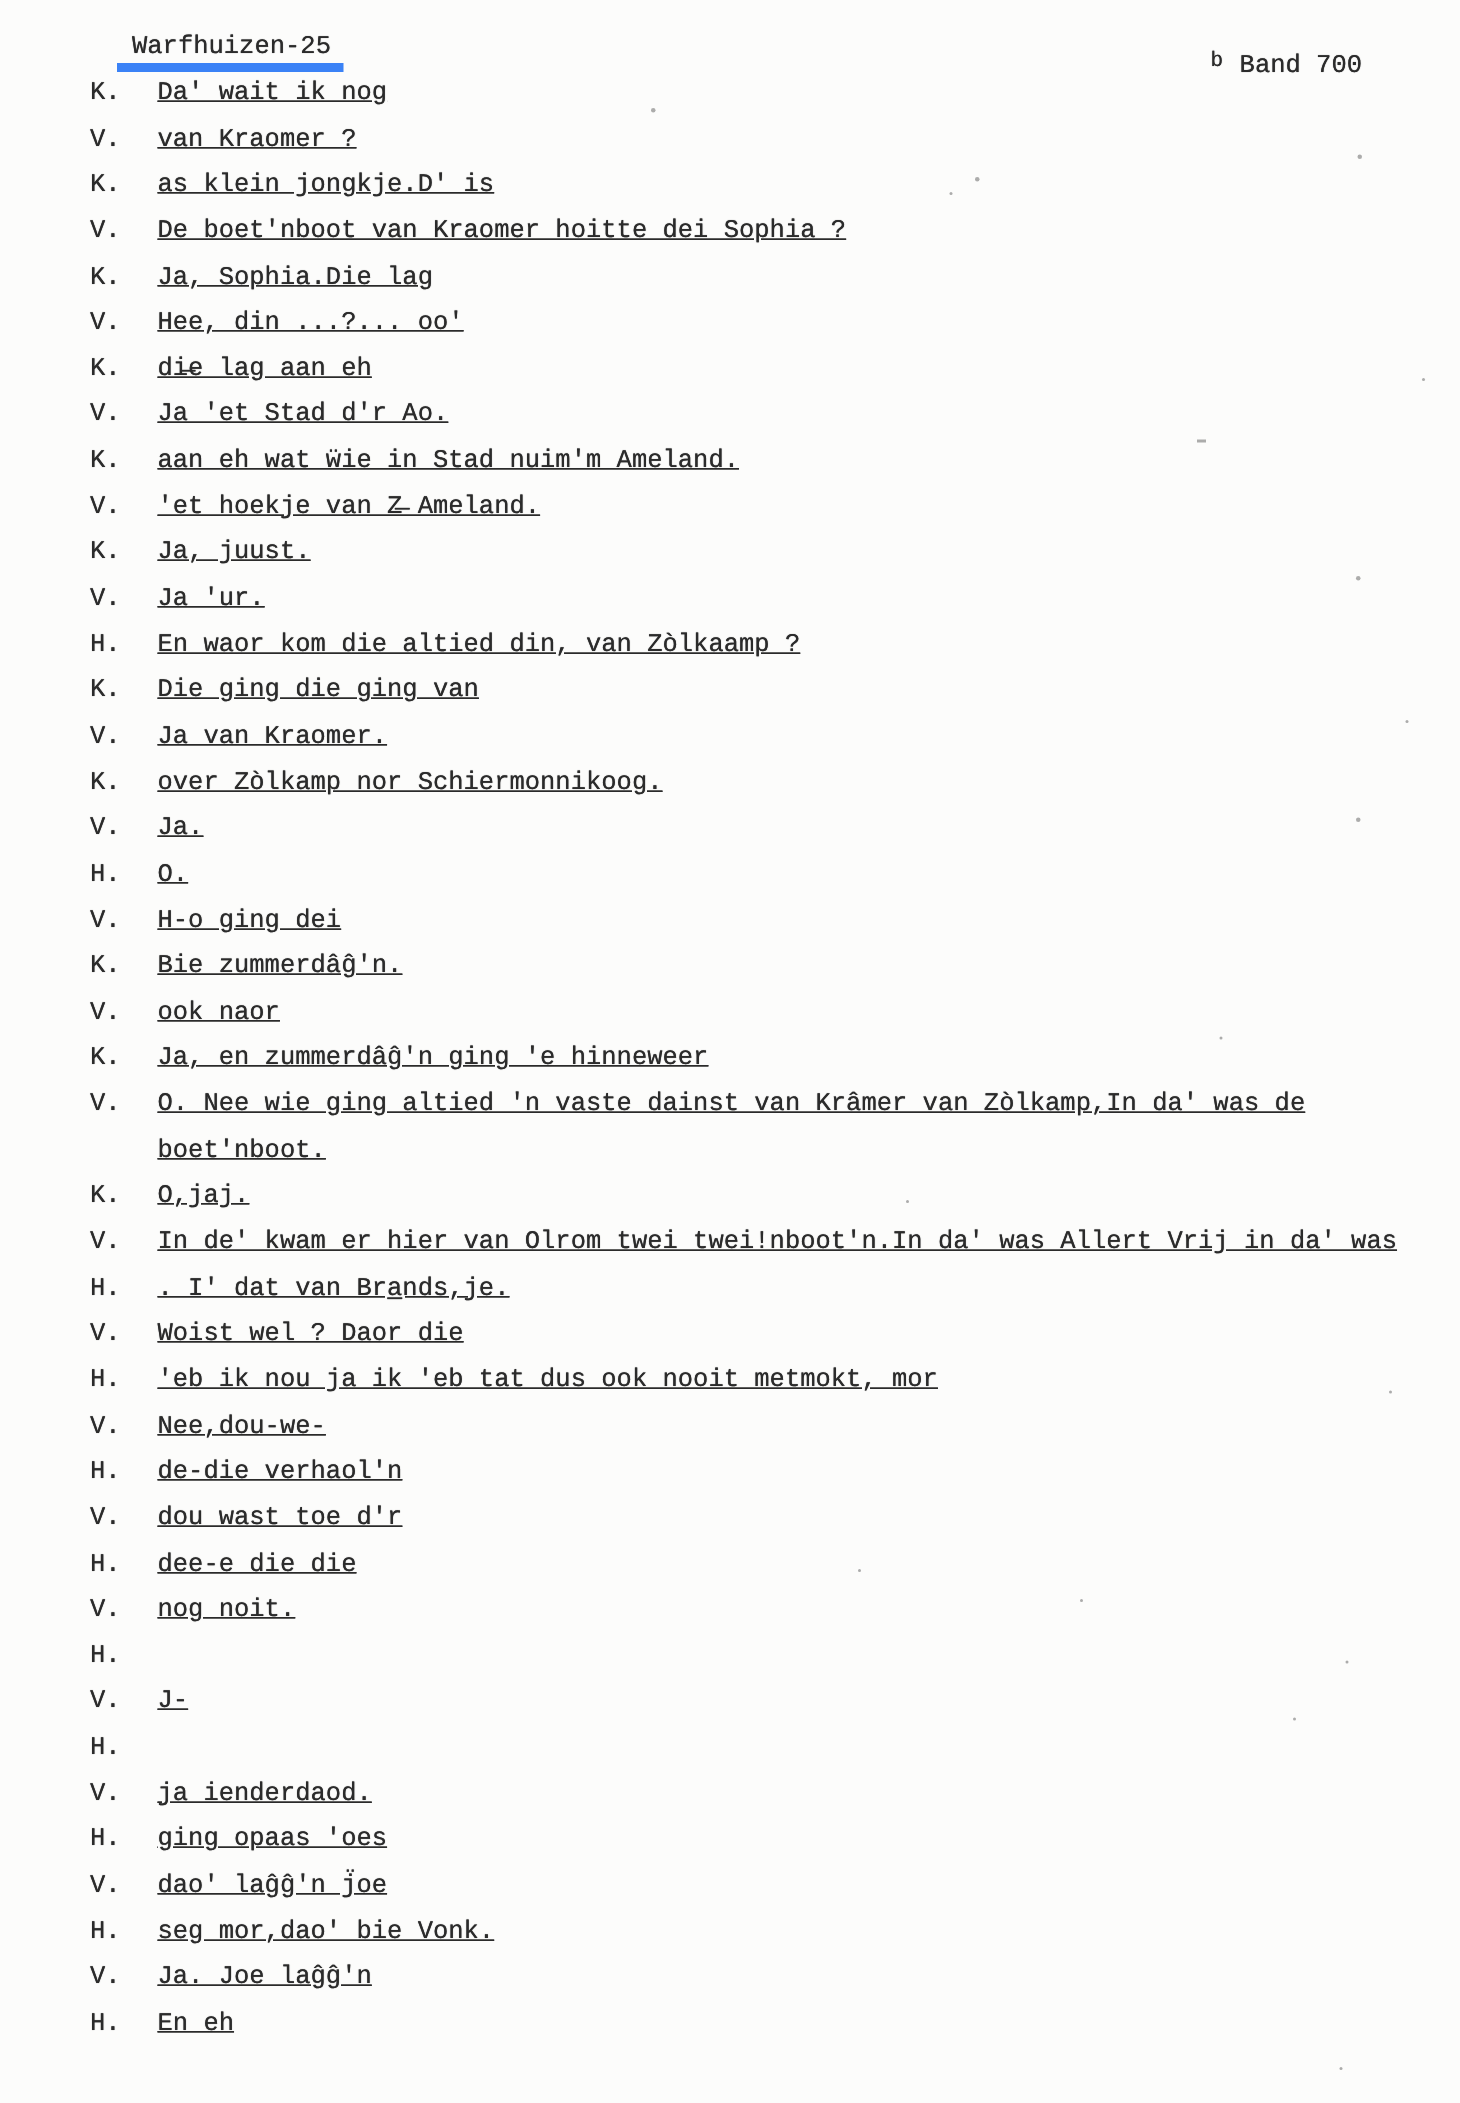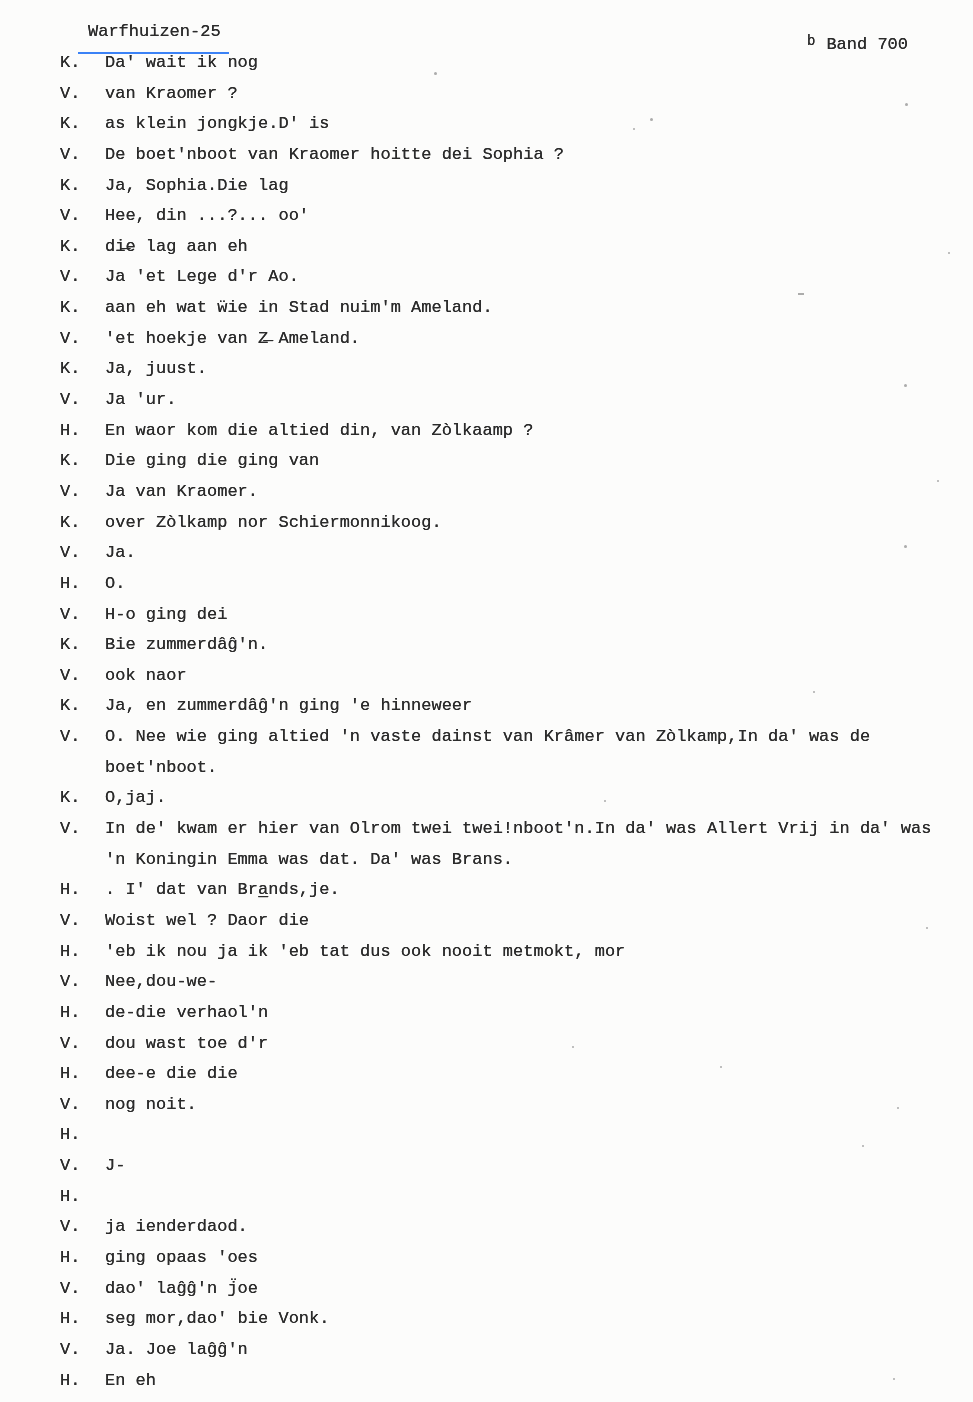--- a/index.html
+++ b/index.html
@@ -7,22 +7,22 @@
     width: 973px; height: 1402px;
     background: #fcfcfb;
     font-family: "Liberation Mono", "DejaVu Sans Mono", monospace;
     color: #2b2b2b;
     position: relative;
     overflow: hidden;
   }
   .title {
     position: absolute; left: 78px; top: 22px;
     font-size: 17px; white-space: pre;
-    padding: 0 8px 11px 10px;
-    border-bottom: 2px solid #3b82f6;
+    padding: 0 8px 1px 10px;
+    border-bottom: 6px solid #3b82f6;
     text-shadow: 0 0 0.5px #2b2b2b;
     text-align: right;
   }
   .band {
     position: absolute; left: 806px; top: 16px;
     font-size: 17px; white-space: pre;
     text-shadow: 0 0 0.5px #2b2b2b;
   }
   .band-sub {
     position: absolute; left: 1px; top: 17px;
@@ -32,21 +32,21 @@
     position: absolute; left: 60px; top: 53px; right: 0;
   }
   .row {
     display: flex;
     height: 30.65px;
     font-size: 17px;
     white-space: pre;
     text-shadow: 0 0 0.5px #2f2f2f;
   }
   .spk { width: 45px; flex: none; }
-  .txt { flex: none; }
+  .txt { flex: none; text-decoration: underline; }
   .noise { position: absolute; inset: 0; pointer-events: none; }
   .noise span {
     position: absolute; width: 3px; height: 3px; border-radius: 50%;
     background: #6a6a6a; opacity: .55;
   }
 </style>
 </head>
 <body>
 
 <div class="title">Warfhuizen-25</div>
@@ -87,21 +87,21 @@
     <span class="txt">Hee, din ...?... oo'</span>
   </div>
 
   <div class="row">
     <span class="spk">K.</span>
     <span class="txt">di̶e lag aan eh</span>
   </div>
 
   <div class="row">
     <span class="spk">V.</span>
-    <span class="txt">Ja 'et Lege d'r Ao.</span>
+    <span class="txt">Ja 'et Stad d'r Ao.</span>
   </div>
 
   <div class="row">
     <span class="spk">K.</span>
     <span class="txt">aan eh wat ẅie in Stad nuim'm Ameland.</span>
   </div>
 
   <div class="row">
     <span class="spk">V.</span>
     <span class="txt">'et hoekje van Z̶ Ameland.</span>
@@ -180,24 +180,20 @@
   <div class="row">
     <span class="spk">K.</span>
     <span class="txt">O,jaj.</span>
   </div>
 
   <div class="row">
     <span class="spk">V.</span>
     <span class="txt">In de' kwam er hier van Olrom twei twei!nboot'n.In da' was Allert Vrij in da' was</span>
   </div>
 
-  <div class="row">
-    <span class="spk"></span>
-    <span class="txt">'n Koningin Emma was dat. Da' was Brans.</span>
-  </div>
 
   <div class="row">
     <span class="spk">H.</span>
     <span class="txt">. I' dat van Bra̲nds,je.</span>
   </div>
 
   <div class="row">
     <span class="spk">V.</span>
     <span class="txt">Woist wel ? Daor die</span>
   </div>

